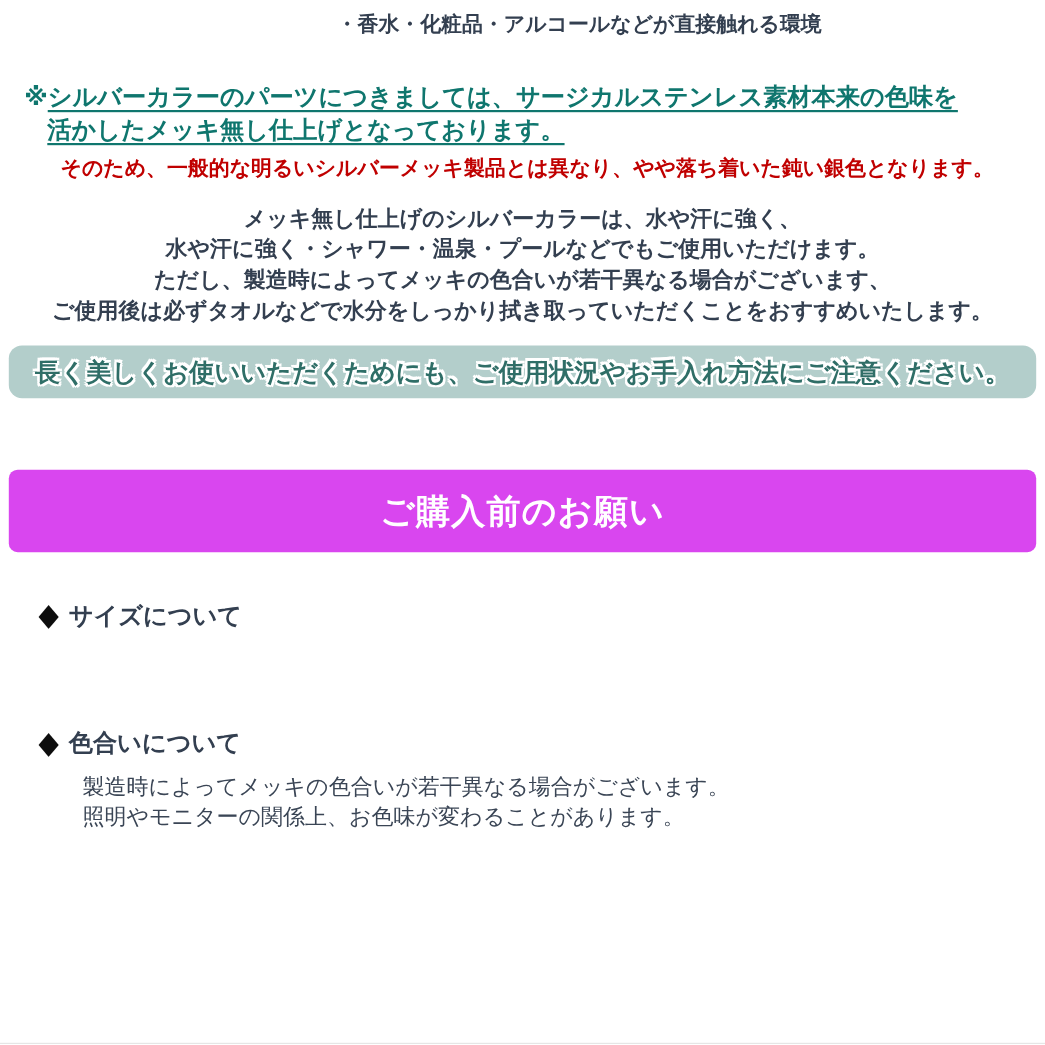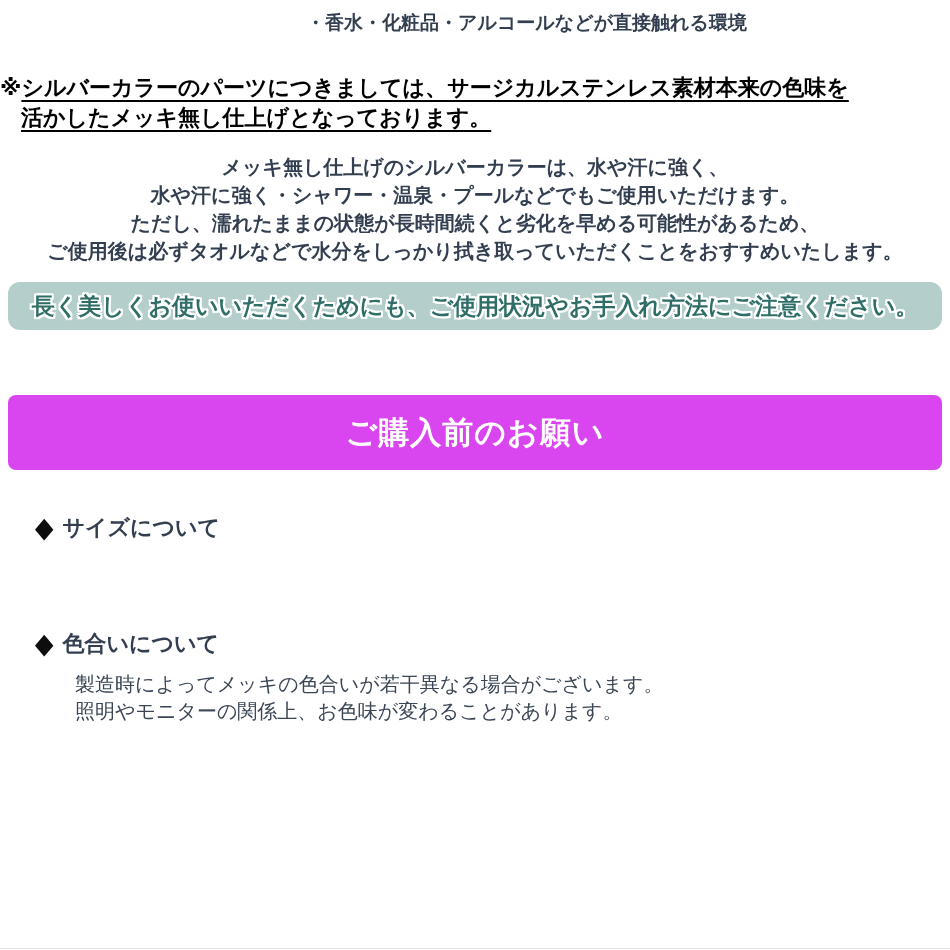--- a/index.html
+++ b/index.html
@@ -31,24 +31,24 @@
     margin-top: 24px;
     text-align: center;
     color: #c00000;
     font-size: 20px;
     font-weight: bold;
     line-height: 28px;
   }
   
   .silver-note {
     margin-top: 38px;
-    padding-left: 0;
+    padding-left: 22px;
     font-size: 22px;
     font-weight: bold;
-    color: #000000;
+    color: #0f766e;
     line-height: 30px;
     white-space: nowrap;
   }
   .silver-note .indent { padding-left: 21px; }
   .silver-note .underlined {
     text-decoration: underline;
     text-decoration-thickness: 2px;
     text-underline-offset: 5px;
   }
   .red-note {
@@ -151,25 +151,26 @@
 
   <div class="silver-note">
     <div>
       <span>※</span><span class="underlined">シルバーカラーのパーツにつきましては、サージカルステンレス素材本来の色味を</span>
     </div>
     <div class="indent">
       <span class="underlined">活かしたメッキ無し仕上げとなっております。</span>
     </div>
   </div>
 
+  <div class="red-note">そのため、一般的な明るいシルバーメッキ製品とは異なり、やや落ち着いた鈍い銀色となります。</div>
 
   <div class="water-block">
     <div>メッキ無し仕上げのシルバーカラーは、水や汗に強く、</div>
     <div>水や汗に強く・シャワー・温泉・プールなどでもご使用いただけます。</div>
-    <div>ただし、濡れたままの状態が長時間続くと劣化を早める可能性があるため、</div>
+    <div>ただし、製造時によってメッキの色合いが若干異なる場合がございます、</div>
     <div>ご使用後は必ずタオルなどで水分をしっかり拭き取っていただくことをおすすめいたします。</div>
   </div>
 
   <div class="notice-banner">
     <span>長く美しくお使いいただくためにも、ご使用状況やお手入れ方法にご注意ください。</span>
   </div>
 
   <div class="section-header">
     <span>ご購入前のお願い</span>
   </div>

